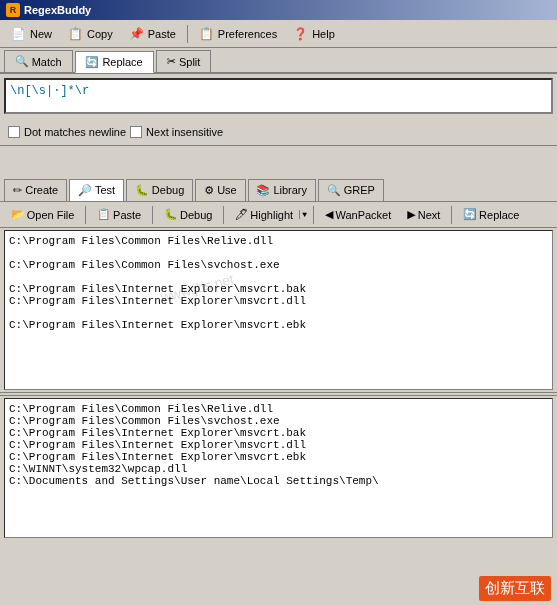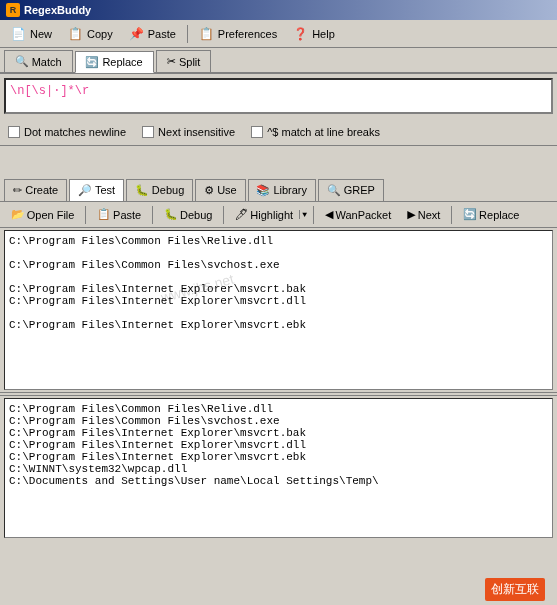--- a/index.html
+++ b/index.html
@@ -112,30 +112,30 @@
       border: 2px inset #808080;
       margin: 4px 4px;
       padding: 4px;
       height: 36px;
       font-family: 'Courier New', monospace;
       font-size: 12px;
       color: #000;
       overflow: hidden;
     }
     .regex-text {
-      color: #ec4899;
+      color: #0369a1;
     }
 
     
     .options-bar {
       background: #d4d0c8;
       display: flex;
       align-items: center;
       padding: 4px 8px;
-      gap: 16px;
+      gap: 4px;
       height: 28px;
       border-bottom: 1px solid #808080;
     }
     .option-item {
       display: flex;
       align-items: center;
       gap: 4px;
       font-family: Tahoma, sans-serif;
       font-size: 11px;
     }
@@ -244,25 +244,25 @@
       font-size: 14px;
       font-family: Tahoma, sans-serif;
       transform: rotate(-15deg);
       pointer-events: none;
     }
 
     
     .logo-badge {
       position: fixed;
       bottom: 4px;
-      right: 12px;
+      right: 6px;
       background: #e8501a;
       color: white;
       font-family: Tahoma, sans-serif;
-      font-size: 12px;
+      font-size: 15px;
       padding: 3px 6px;
       border-radius: 2px;
     }
 
     .gray-bg-area {
       background: #d4d0c8;
       height: 30px;
     }
 
     .splitter-bar {
@@ -326,24 +326,20 @@
 
 <div class="options-bar">
   <label class="option-item">
     <span class="checkbox"></span>
     <span>Dot matches newline</span>
   </label>
   <label class="option-item">
     <span class="checkbox"></span>
     <span>Next insensitive</span>
   </label>
-  <label class="option-item">
-    <span class="checkbox"></span>
-    <span>^$ match at line breaks</span>
-  </label>
 </div>
 
 <div class="gray-bg-area"></div>
 
 <div class="bottom-tab-bar">
   <div class="bottom-tab">
     <span>✏</span>
     <span>Create</span>
   </div>
   <div class="bottom-tab active">

